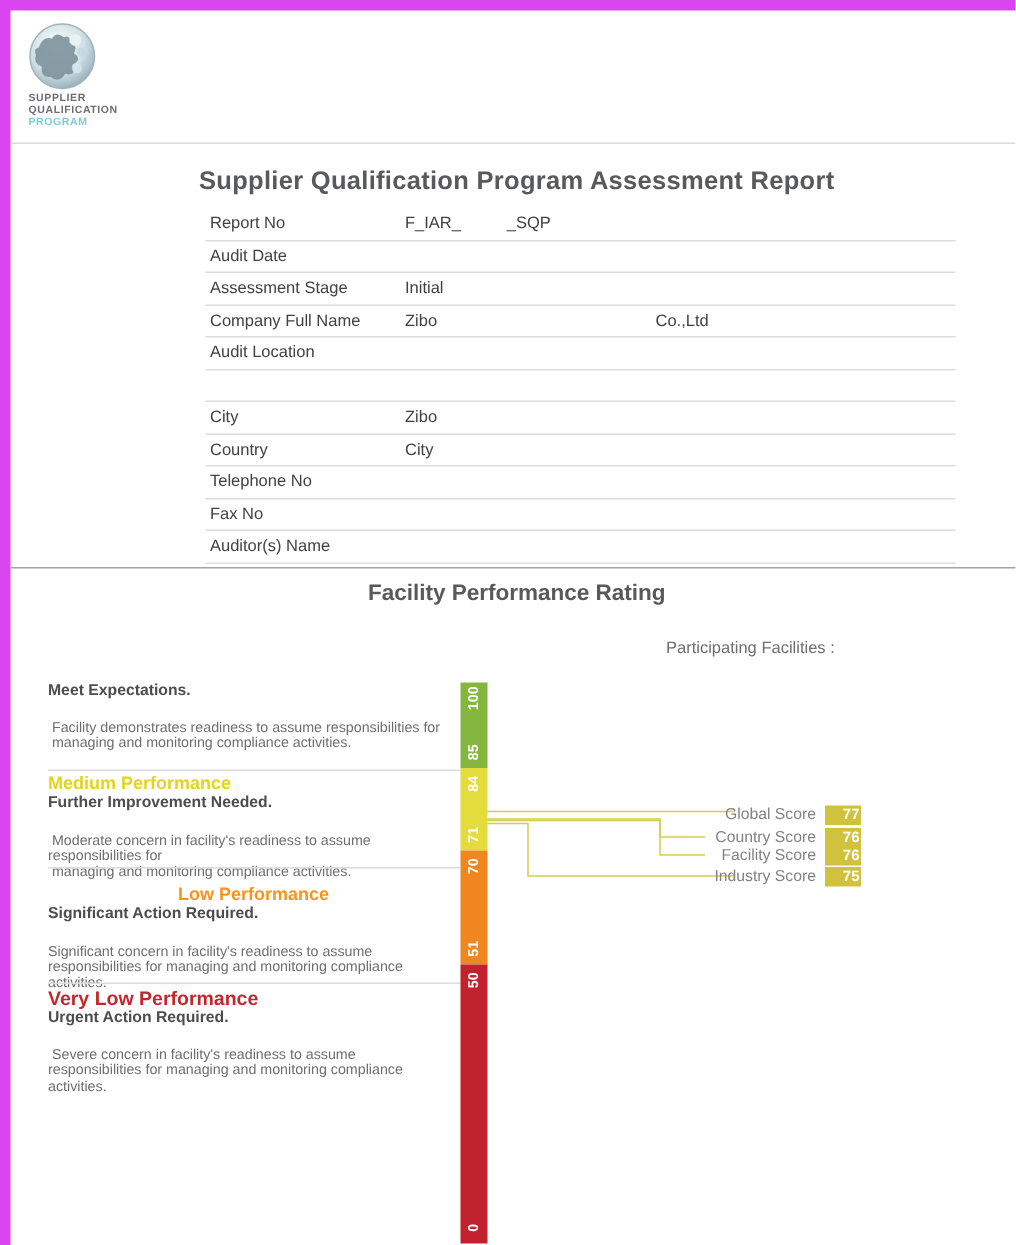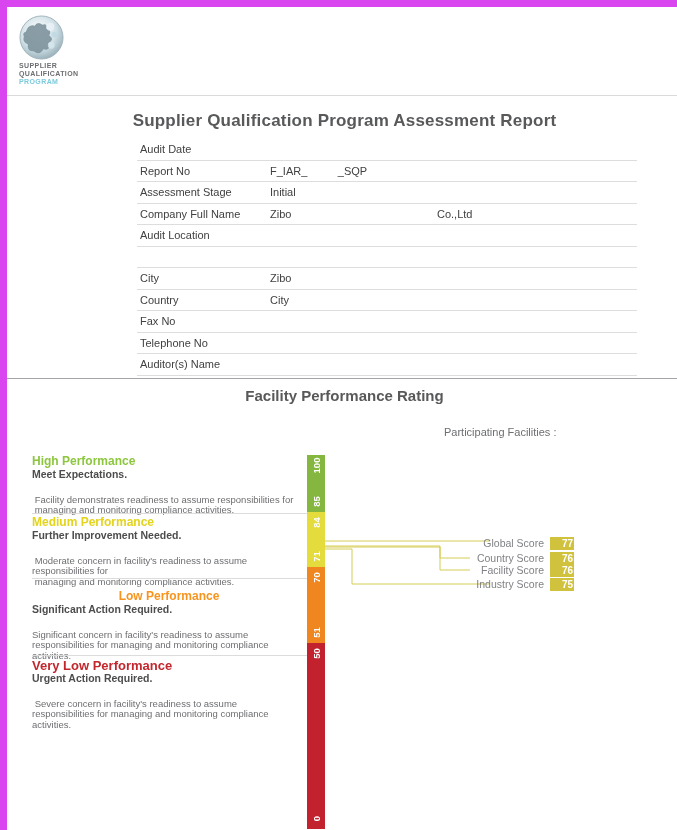--- a/index.html
+++ b/index.html
@@ -82,26 +82,26 @@
       <div>QUALIFICATION</div>
       <div class="program">PROGRAM</div>
     </div>
   </div>
   <div class="header-divider"></div>
 
   <div class="page-title">Supplier Qualification Program Assessment Report</div>
 
   <div class="form">
     <div class="form-row">
-      <span class="form-label">Audit Date</span>
-      <span class="form-value"></span>
-    </div>
-    <div class="form-row">
       <span class="form-label">Report No</span>
       <span class="form-value">F_IAR_          _SQP</span>
+    </div>
+    <div class="form-row">
+      <span class="form-label">Audit Date</span>
+      <span class="form-value"></span>
     </div>
     <div class="form-row">
       <span class="form-label">Assessment Stage</span>
       <span class="form-value">Initial</span>
     </div>
     <div class="form-row">
       <span class="form-label">Company Full Name</span>
       <span class="form-value">Zibo</span>
       <span class="form-value2">Co.,Ltd</span>
     </div>
@@ -115,39 +115,38 @@
     </div>
     <div class="form-row">
       <span class="form-label">City</span>
       <span class="form-value">Zibo</span>
     </div>
     <div class="form-row">
       <span class="form-label">Country</span>
       <span class="form-value">City</span>
     </div>
     <div class="form-row">
+      <span class="form-label">Telephone No</span>
+      <span class="form-value"></span>
+    </div>
+    <div class="form-row">
       <span class="form-label">Fax No</span>
-      <span class="form-value"></span>
-    </div>
-    <div class="form-row">
-      <span class="form-label">Telephone No</span>
       <span class="form-value"></span>
     </div>
     <div class="form-row">
       <span class="form-label">Auditor(s) Name</span>
       <span class="form-value"></span>
     </div>
   </div>
 
   <div class="main-divider"></div>
   <div class="section-title">Facility Performance Rating</div>
   <div class="participating">Participating Facilities :</div>
 
   <div class="level level-high" style="top:448px;">
-    <div class="level-title">High Performance</div>
     <div class="level-sub">Meet Expectations.</div>
     <div class="level-body"> Facility demonstrates readiness to assume responsibilities for
  managing and monitoring compliance activities.</div>
   </div>
   <div class="level-sep sep1"></div>
   <div class="level level-medium" style="top:509px;">
     <div class="level-title">Medium Performance</div>
     <div class="level-sub">Further Improvement Needed.</div>
     <div class="level-body"> Moderate concern in facility's readiness to assume
 responsibilities for

